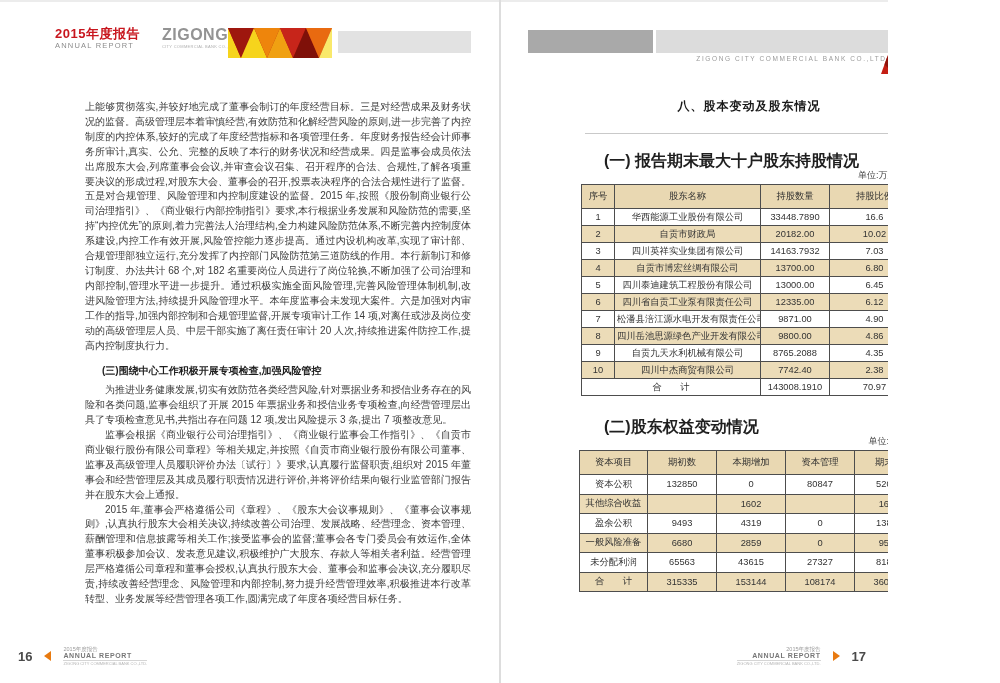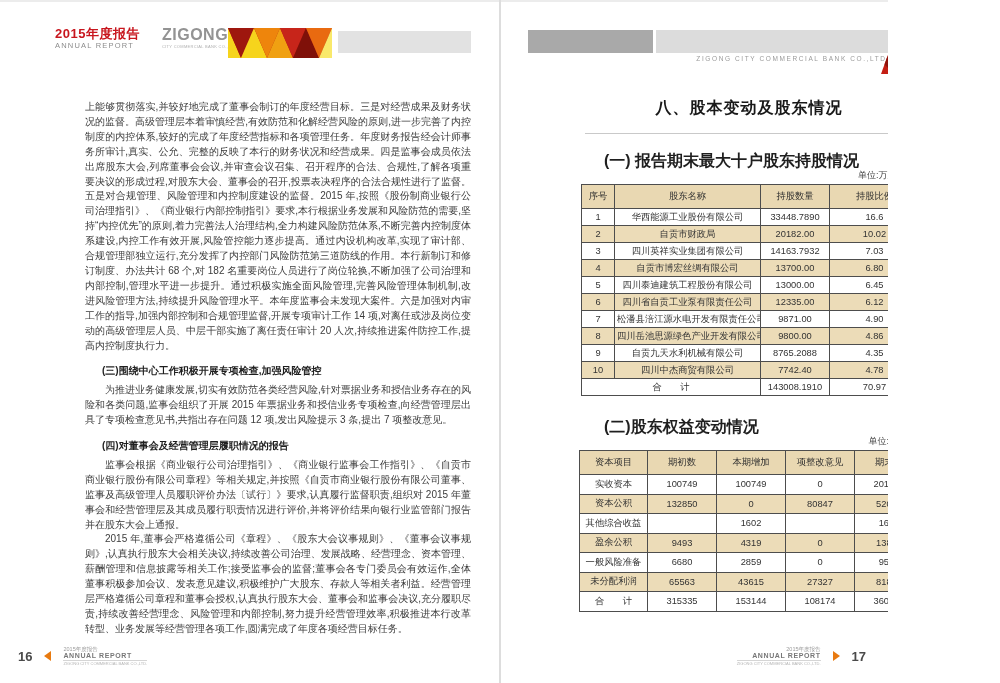--- a/index.html
+++ b/index.html
@@ -53,21 +53,21 @@
   }
   .bank-caption{
     position:absolute;left:650px;top:55px;width:240px;text-align:right;
     font-size:6.5px;color:#9a9a9a;letter-spacing:1.6px;
   }
   .mosaic-right{position:absolute;left:878px;top:27px;width:122px;height:47px;}
 
   
   .page-title{
     position:absolute;left:580px;top:98px;width:338px;margin:0;text-align:center;
-    font-size:16px;font-weight:bold;color:#181818;letter-spacing:1px;
+    font-size:12px;font-weight:bold;color:#181818;letter-spacing:1px;
   }
   .title-rule{position:absolute;left:585px;top:133px;width:328px;height:1px;background:#c9c9c9;}
   .sec-heading{
     position:absolute;left:604px;margin:0;font-size:16px;font-weight:bold;color:#1f1f1f;
   }
   .sec1-heading{top:151px;}
   .sec2-heading{top:417px;}
   .unit-label{position:absolute;left:700px;width:207px;text-align:right;font-size:9px;color:#444444;}
   .unit1{top:169px;}
   .unit2{top:435px;}
@@ -116,21 +116,20 @@
       <polygon points="65,30 78,0 91,30" fill="#7f1009"></polygon>
       <polygon points="78,0 104,0 91,30" fill="#e96a10"></polygon>
       <polygon points="91,30 104,0 117,30" fill="#f9e96b"></polygon>
     </svg>
     <div class="bar-left"></div>
 
     <div class="body-text">
       <p class="no-indent">上能够贯彻落实,并较好地完成了董事会制订的年度经营目标。三是对经营成果及财务状况的监督。高级管理层本着审慎经营,有效防范和化解经营风险的原则,进一步完善了内控制度的内控体系,较好的完成了年度经营指标和各项管理任务。年度财务报告经会计师事务所审计,真实、公允、完整的反映了本行的财务状况和经营成果。四是监事会成员依法出席股东大会,列席董事会会议,并审查会议召集、召开程序的合法、合规性,了解各项重要决议的形成过程,对股东大会、董事会的召开,投票表决程序的合法合规性进行了监督。五是对合规管理、风险管理和内控制度建设的监督。2015 年,按照《股份制商业银行公司治理指引》、《商业银行内部控制指引》要求,本行根据业务发展和风险防范的需要,坚持“内控优先”的原则,着力完善法人治理结构,全力构建风险防范体系,不断完善内控制度体系建设,内控工作有效开展,风险管控能力逐步提高。通过内设机构改革,实现了审计部、合规管理部独立运行,充分发挥了内控部门风险防范第三道防线的作用。本行新制订和修订制度、办法共计 68 个,对 182 名重要岗位人员进行了岗位轮换,不断加强了公司治理和内部控制,管理水平进一步提升。通过积极实施全面风险管理,完善风险管理体制机制,改进风险管理方法,持续提升风险管理水平。本年度监事会未发现大案件。六是加强对内审工作的指导,加强内部控制和合规管理监督,开展专项审计工作 14 项,对离任或涉及岗位变动的高级管理层人员、中层干部实施了离任责任审计 20 人次,持续推进案件防控工作,提高内控制度执行力。</p>
       <h3>(三)围绕中心工作积极开展专项检查,加强风险管控</h3>
       <p>为推进业务健康发展,切实有效防范各类经营风险,针对票据业务和授信业务存在的风险和各类问题,监事会组织了开展 2015 年票据业务和授信业务专项检查,向经营管理层出具了专项检查意见书,共指出存在问题 12 项,发出风险提示 3 条,提出 7 项整改意见。</p>
-      <h3>(四)对董事会及经营管理层履职情况的报告</h3>
       <p>监事会根据《商业银行公司治理指引》、《商业银行监事会工作指引》、《自贡市商业银行股份有限公司章程》等相关规定,并按照《自贡市商业银行股份有限公司董事、监事及高级管理人员履职评价办法〔试行〕》要求,认真履行监督职责,组织对 2015 年董事会和经营管理层及其成员履行职责情况进行评价,并将评价结果向银行业监管部门报告并在股东大会上通报。</p>
       <p>2015 年,董事会严格遵循公司《章程》、《股东大会议事规则》、《董事会议事规则》,认真执行股东大会相关决议,持续改善公司治理、发展战略、经营理念、资本管理、薪酬管理和信息披露等相关工作;接受监事会的监督;董事会各专门委员会有效运作,全体董事积极参加会议、发表意见建议,积极维护广大股东、存款人等相关者利益。经营管理层严格遵循公司章程和董事会授权,认真执行股东大会、董事会和监事会决议,充分履职尽责,持续改善经营理念、风险管理和内部控制,努力提升经营管理效率,积极推进本行改革转型、业务发展等经营管理各项工作,圆满完成了年度各项经营目标任务。</p>
     </div>
 
     <div class="footer fl">
       <span class="page-num">16</span>
       <span class="tri-l"></span>
       <span class="mini-caption">
         <div class="m-cn">2015年度报告</div>
         <div class="m-en">ANNUAL REPORT</div>
@@ -238,21 +237,21 @@
           <tr>
             <td>9</td>
             <td>自贡九天水利机械有限公司</td>
             <td>8765.2088</td>
             <td>4.35</td>
           </tr>
           <tr>
             <td>10</td>
             <td>四川中杰商贸有限公司</td>
             <td>7742.40</td>
-            <td>4.78</td>
+            <td>2.38</td>
           </tr>
           <tr>
             <td colspan="2">合　　计</td>
             <td>143008.1910</td>
             <td>70.97</td>
           </tr>
         </tbody>
     </table>
 
     <h2 class="sec-heading sec2-heading">(二)股东权益变动情况</h2>
@@ -264,32 +263,25 @@
           <col style="width:69px">
           <col style="width:69px">
           <col style="width:69px">
           <col style="width:69px">
         </colgroup>
       <thead>
           <tr>
             <th>资本项目</th>
             <th>期初数</th>
             <th>本期增加</th>
-            <th>项整改意见</th>
+            <th>资本管理</th>
             <th>期末数</th>
           </tr>
         </thead>
       <tbody>
-          <tr>
-            <td>实收资本</td>
-            <td>100749</td>
-            <td>100749</td>
-            <td>0</td>
-            <td>201498</td>
-          </tr>
           <tr>
             <td>资本公积</td>
             <td>132850</td>
             <td>0</td>
             <td>80847</td>
             <td>52003</td>
           </tr>
           <tr>
             <td>其他综合收益</td>
             <td></td>

